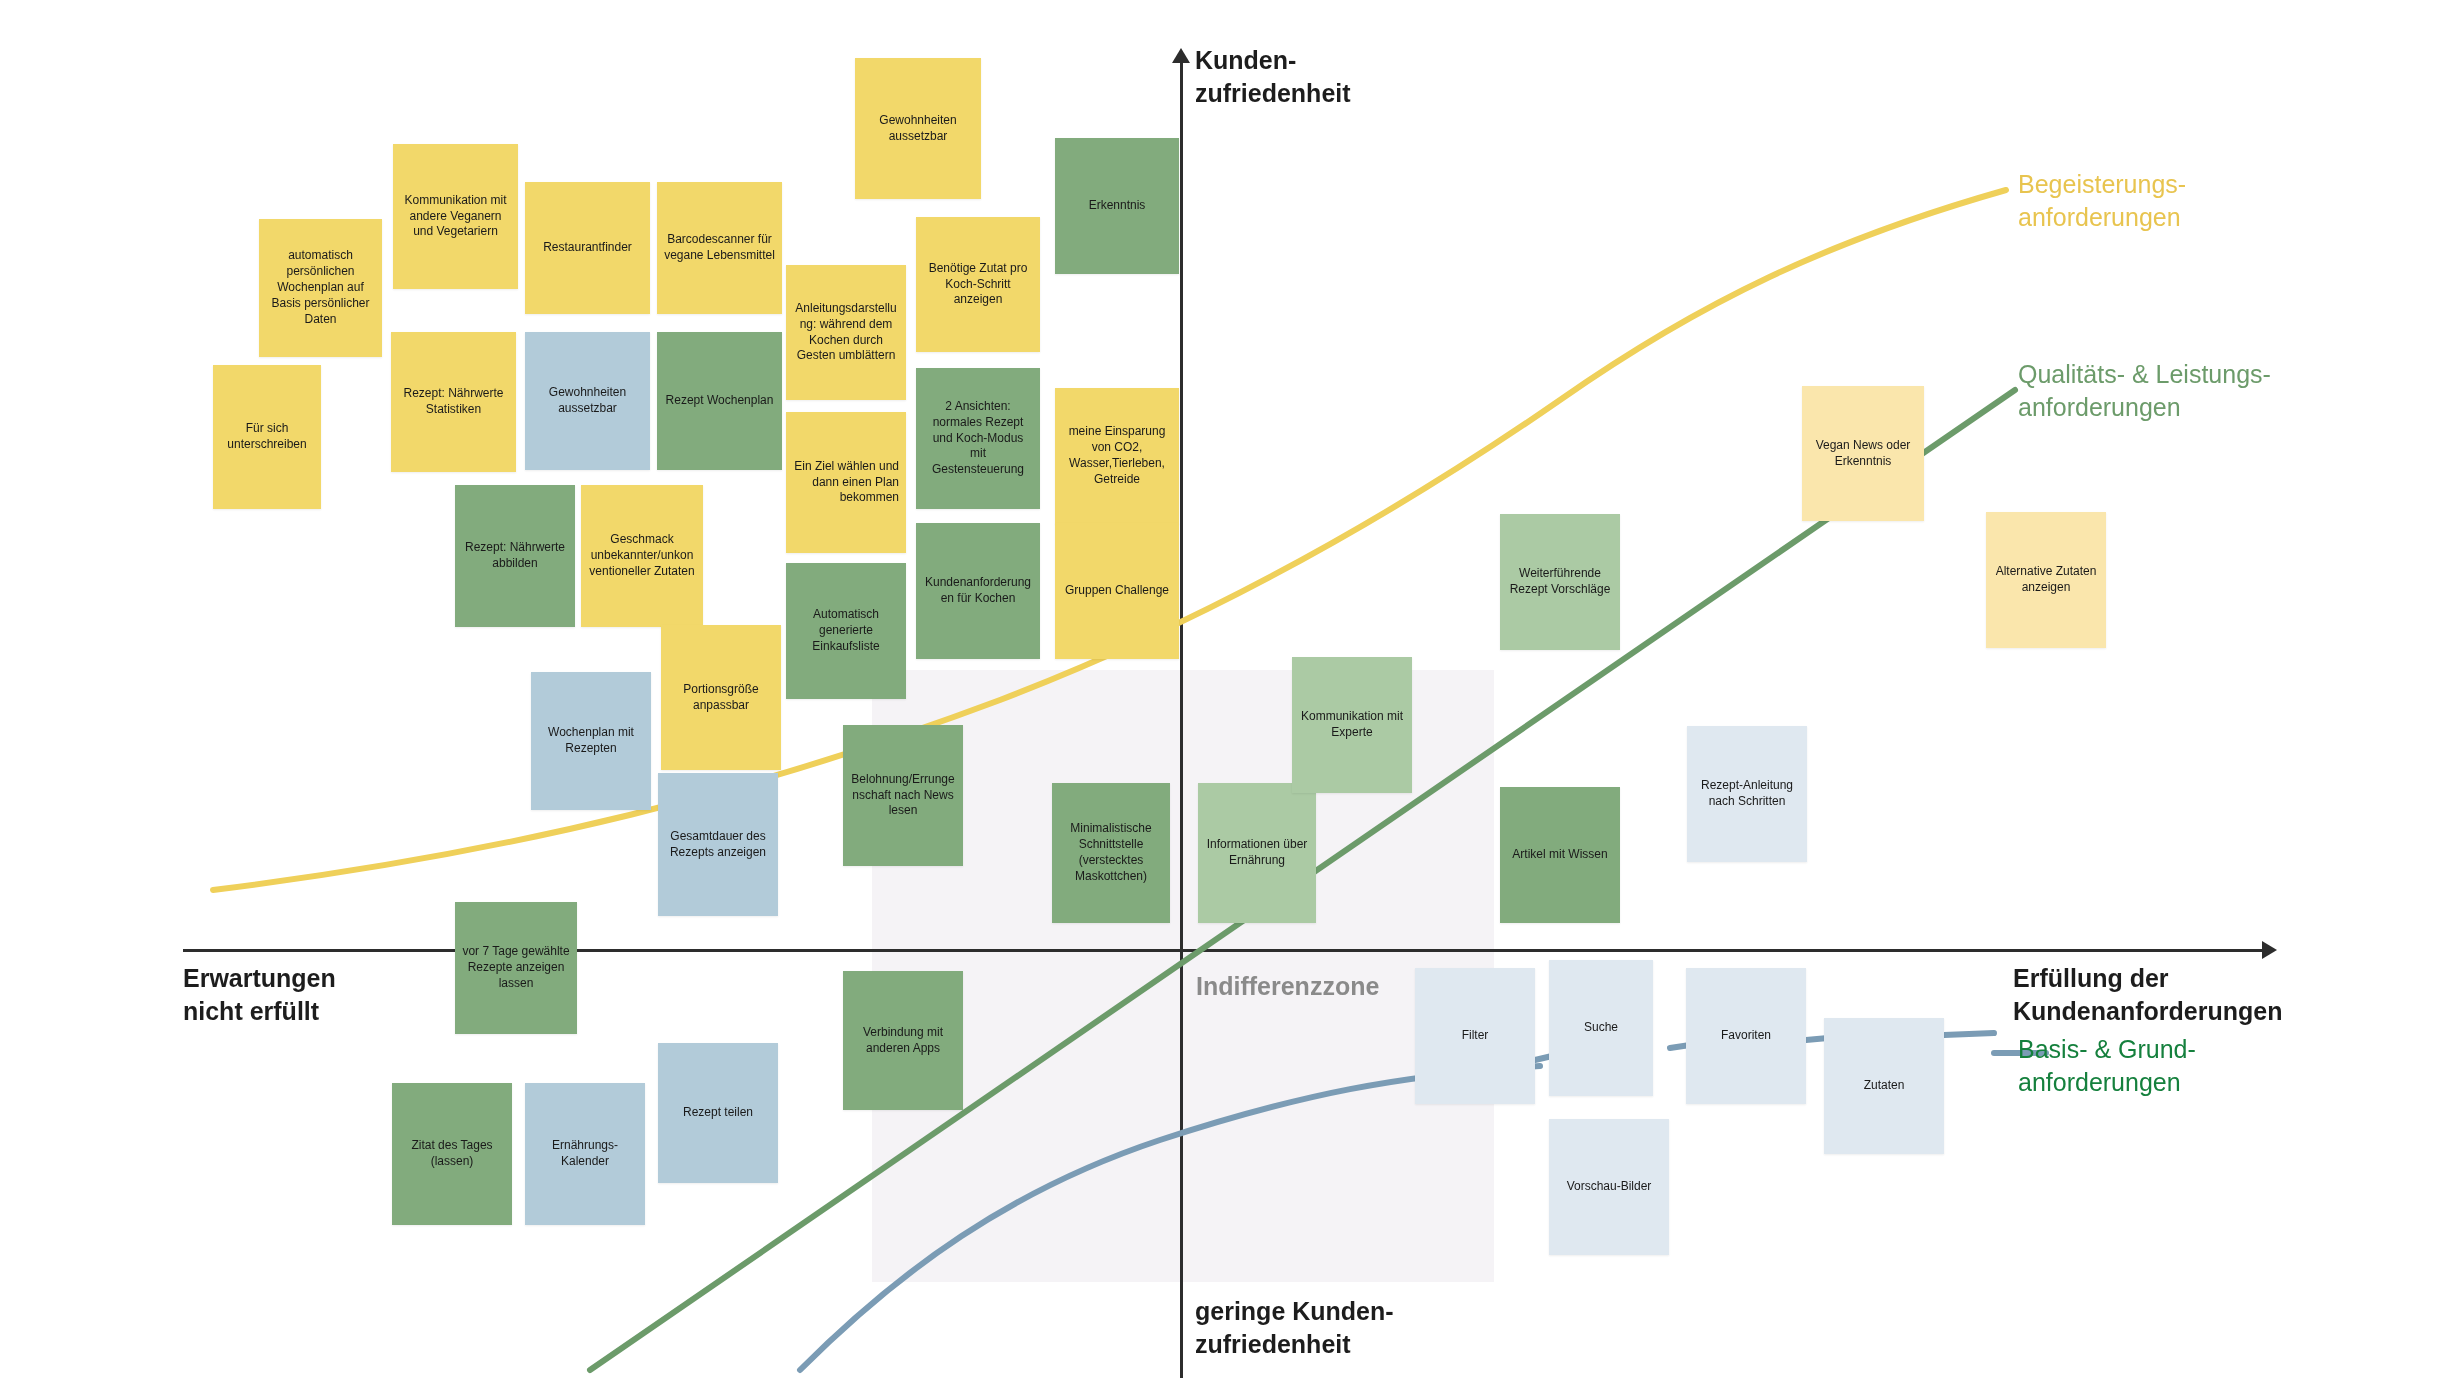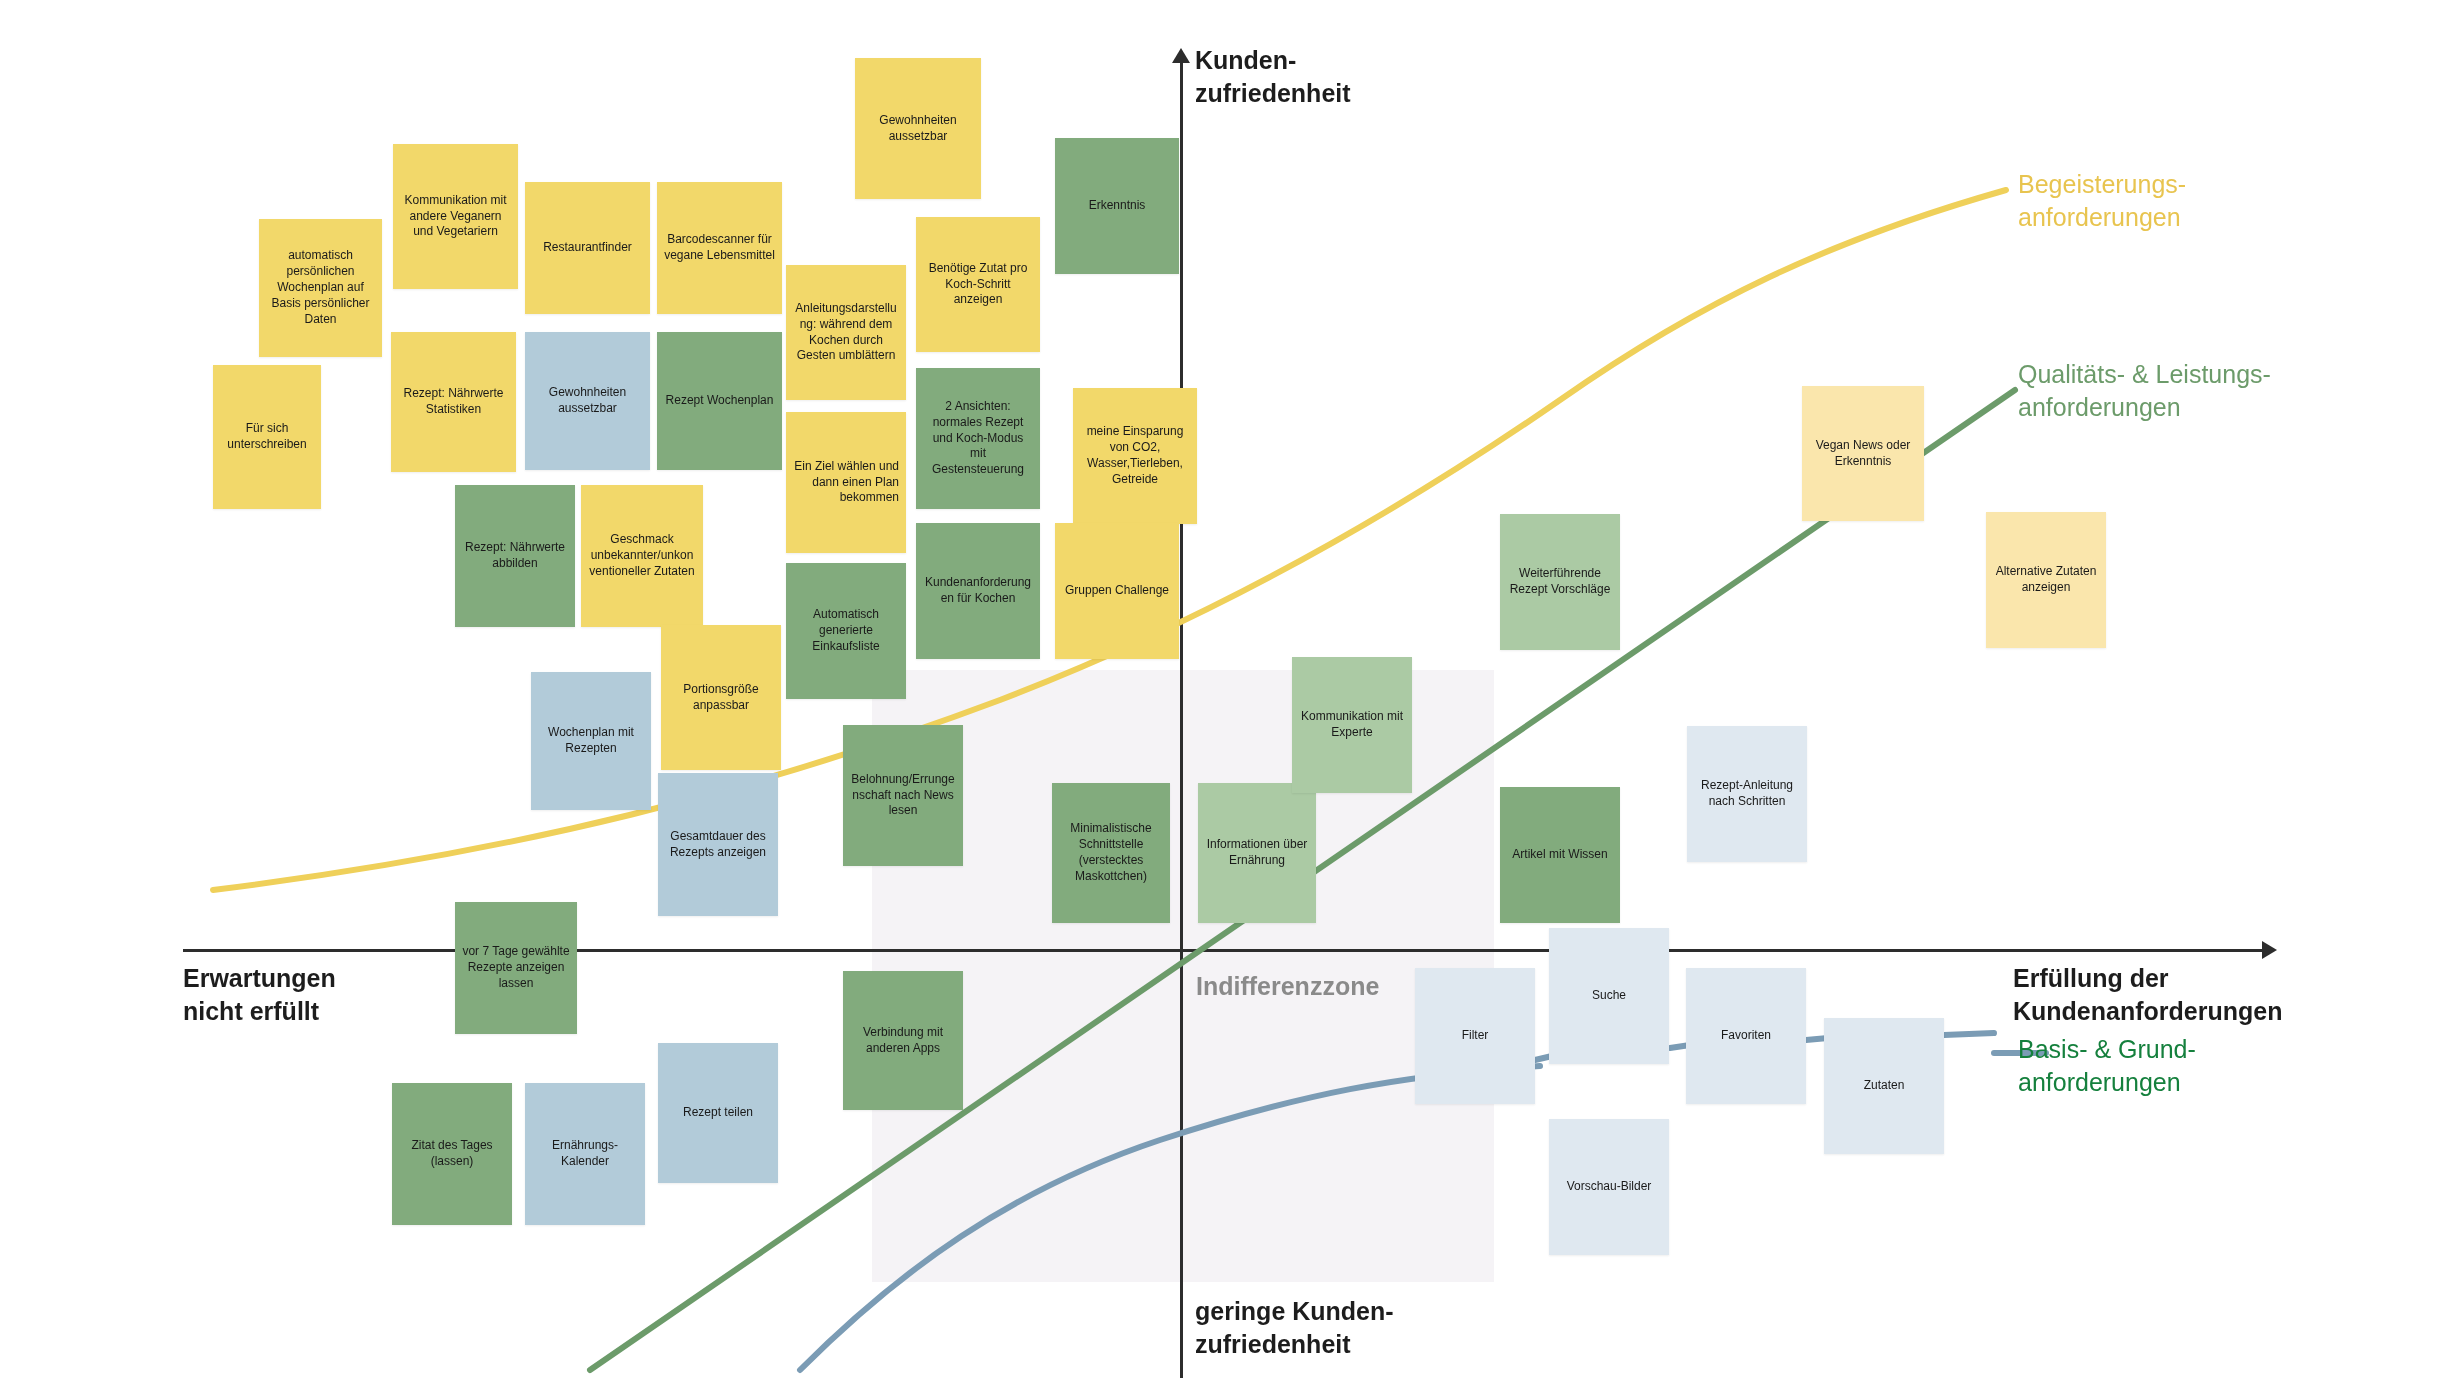--- a/index.html
+++ b/index.html
@@ -209,21 +209,21 @@
       </div>
       <div class="card green" style="left: 916px; top: 368px; width: 124px; height: 141px;">
         <span>2 Ansichten: normales Rezept und Koch-Modus mit Gestensteuerung</span>
       </div>
       <div class="card green" style="left: 916px; top: 523px; width: 124px; height: 136px;">
         <span>Kundenanforderungen für Kochen</span>
       </div>
       <div class="card green" style="left: 1055px; top: 138px; width: 124px; height: 136px;">
         <span>Erkenntnis</span>
       </div>
-      <div class="card yellow" style="left: 1055px; top: 388px; width: 124px; height: 136px; margin-left: 18px;">
+      <div class="card yellow" style="left: 1055px; top: 388px; width: 124px; height: 136px;">
         <span>meine Einsparung von CO2, Wasser,Tierleben, Getreide</span>
       </div>
       <div class="card yellow" style="left: 1055px; top: 523px; width: 124px; height: 136px;">
         <span>Gruppen Challenge</span>
       </div>
       <div class="card yellow" style="left: 661px; top: 625px; width: 120px; height: 145px;">
         <span>Portionsgröße anpassbar</span>
       </div>
       <div class="card blue" style="left: 531px; top: 672px; width: 120px; height: 138px;">
         <span>Wochenplan mit Rezepten</span>
@@ -269,21 +269,21 @@
       </div>
       <div class="card yellow-soft" style="left: 1986px; top: 512px; width: 120px; height: 136px;">
         <span>Alternative Zutaten anzeigen</span>
       </div>
       <div class="card blue-soft" style="left: 1687px; top: 726px; width: 120px; height: 136px;">
         <span>Rezept-Anleitung nach Schritten</span>
       </div>
       <div class="card blue-soft" style="left: 1415px; top: 968px; width: 120px; height: 136px;">
         <span>Filter</span>
       </div>
-      <div class="card blue-soft" style="left: 1549px; top: 928px; width: 120px; height: 136px;">
+      <div class="card blue-soft" style="left: 1549px; top: 960px; width: 104px; height: 136px;">
         <span>Suche</span>
       </div>
       <div class="card blue-soft" style="left: 1686px; top: 968px; width: 120px; height: 136px;">
         <span>Favoriten</span>
       </div>
       <div class="card blue-soft" style="left: 1824px; top: 1018px; width: 120px; height: 136px;">
         <span>Zutaten</span>
       </div>
       <div class="card blue-soft" style="left: 1549px; top: 1119px; width: 120px; height: 136px;">
         <span>Vorschau-Bilder</span>

